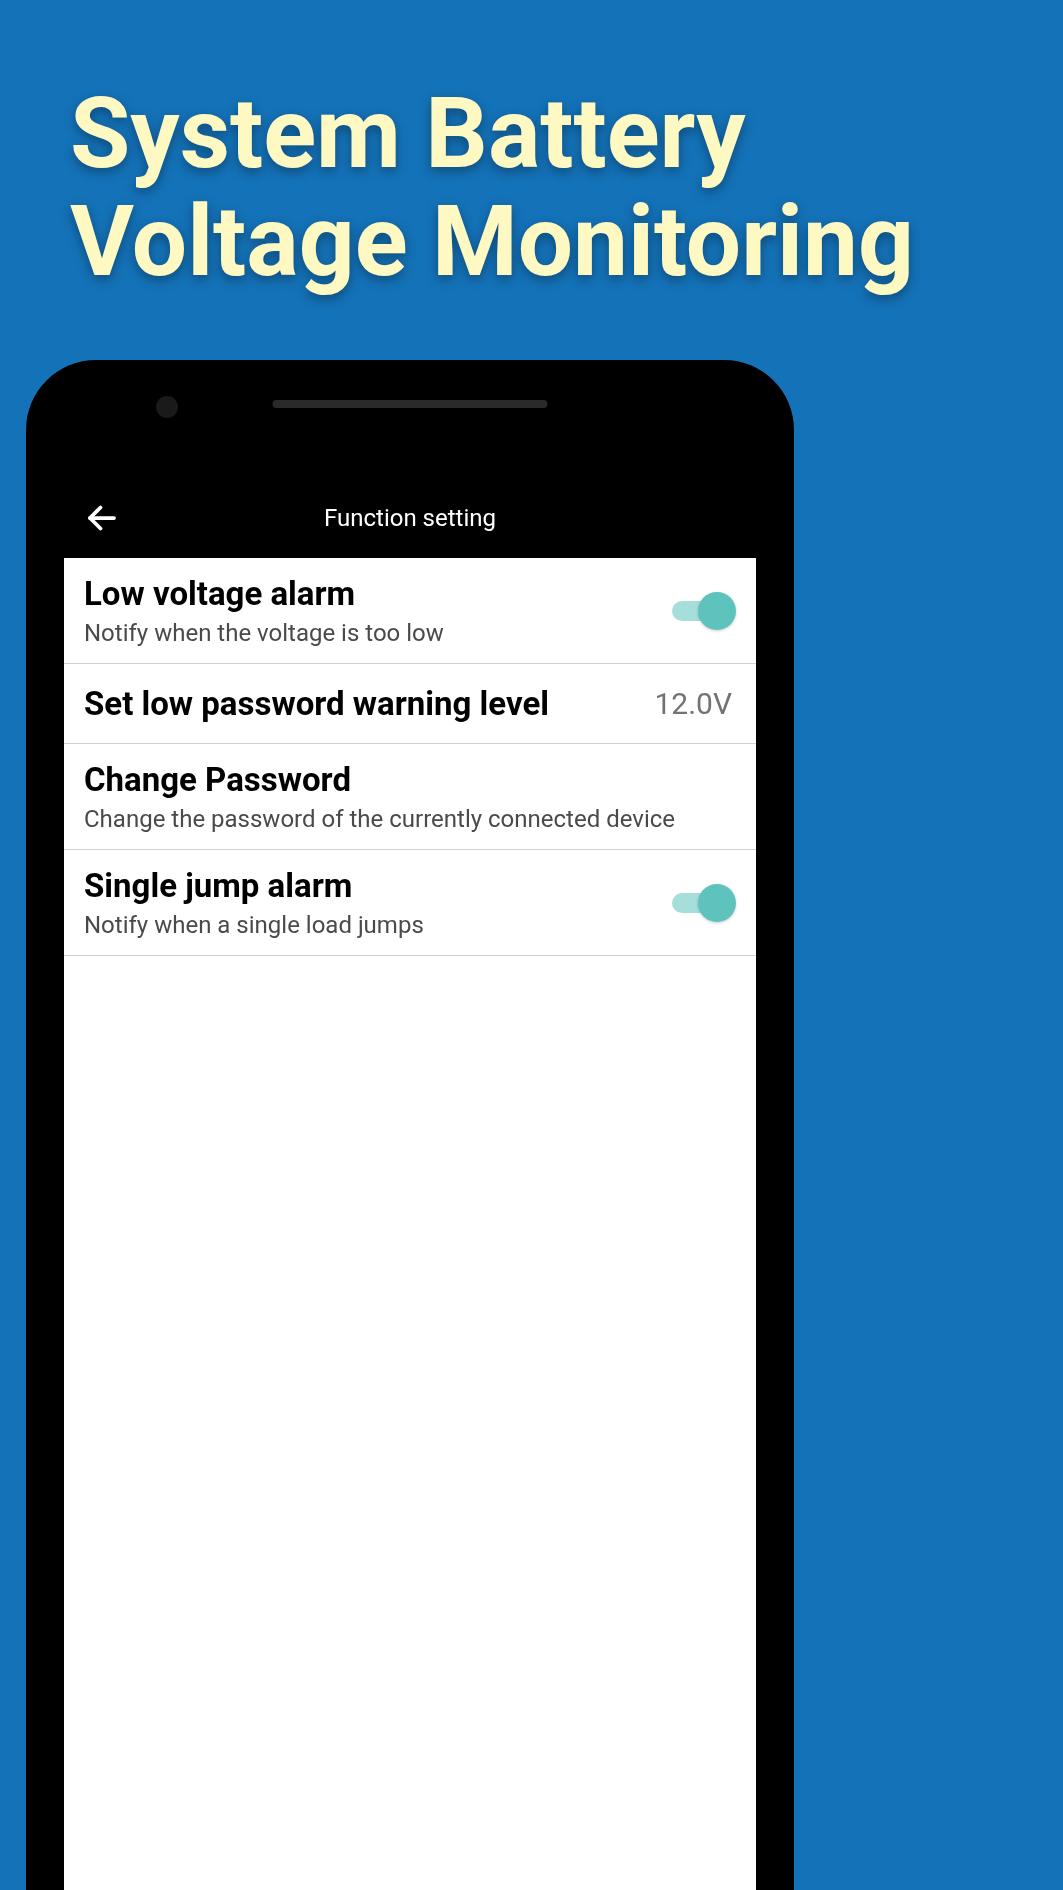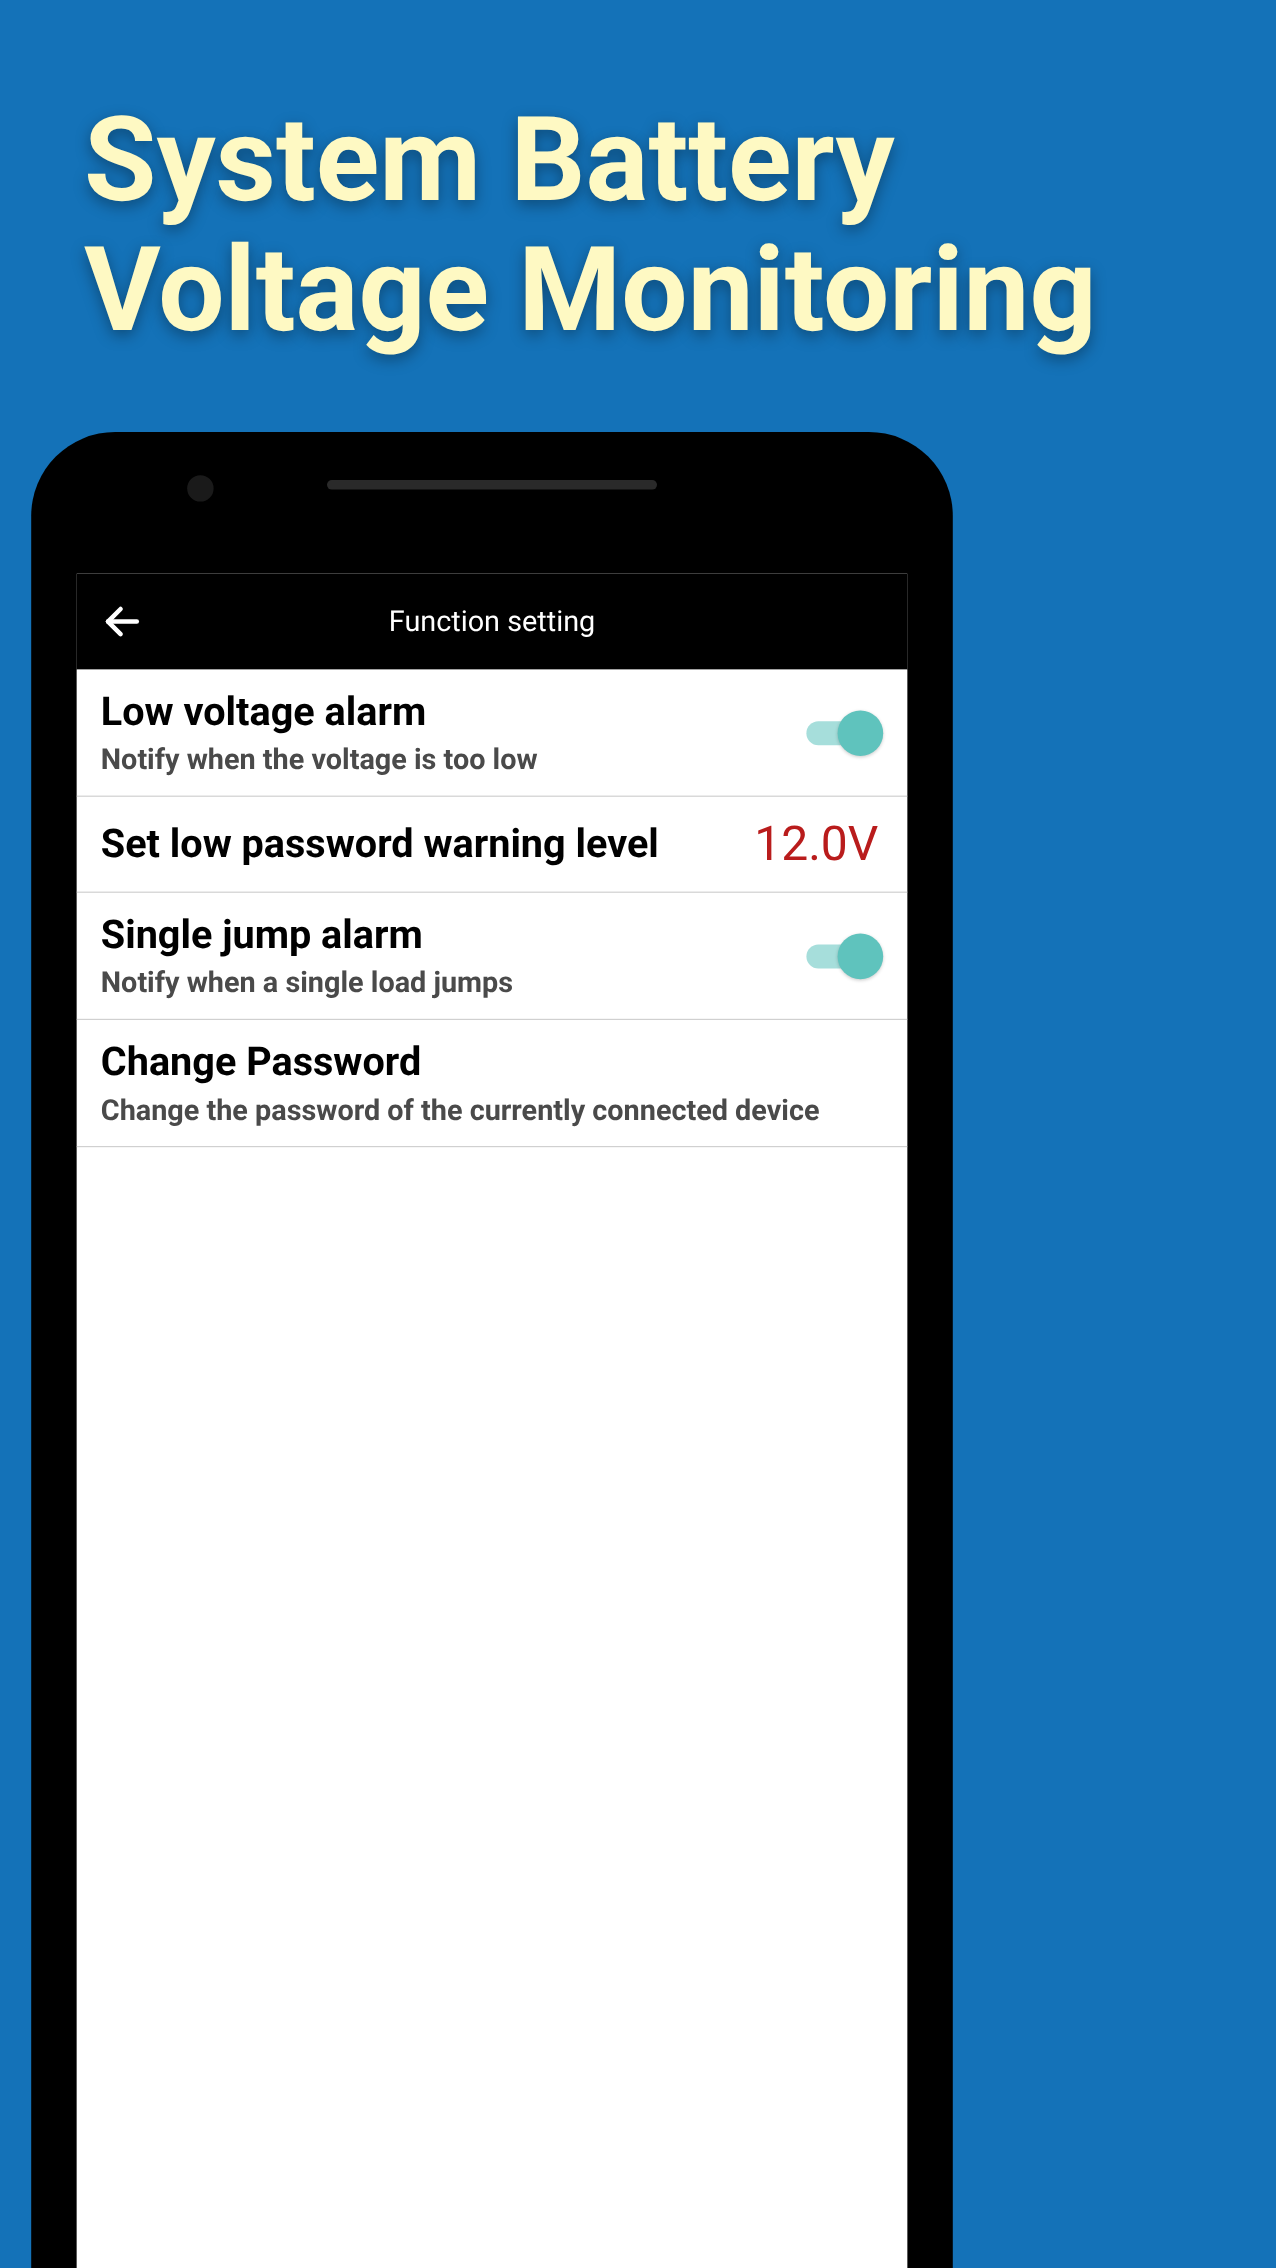--- a/index.html
+++ b/index.html
@@ -98,25 +98,24 @@
     gap: 6px;
   }
   .setting-title {
     font-size: 33px;
     color: #000;
     font-weight: 700;
   }
   .setting-subtitle {
     font-size: 24px;
     color: #4a4a4a;
-    font-weight: bold;
   }
   .setting-value {
-    font-size: 40px;
-    color: #b91c1c;
+    font-size: 30px;
+    color: #737373;
     padding-right: 4px;
   }
   .toggle {
     position: relative;
     width: 64px;
     height: 38px;
     cursor: pointer;
   }
   .toggle-track {
     position: absolute;
@@ -177,32 +176,32 @@
 
       <div class="setting-row">
         <div class="setting-text">
           <div class="setting-title">Set low password warning level</div>
         </div>
         <div class="setting-value">12.0V</div>
       </div>
 
       <div class="setting-row">
         <div class="setting-text">
+          <div class="setting-title">Change Password</div>
+          <div class="setting-subtitle">Change the password of the currently connected device</div>
+        </div>
+      </div>
+
+      <div class="setting-row">
+        <div class="setting-text">
           <div class="setting-title">Single jump alarm</div>
           <div class="setting-subtitle">Notify when a single load jumps</div>
         </div>
         <div class="toggle">
           <div class="toggle-track"></div>
           <div class="toggle-knob"></div>
         </div>
       </div>
 
-      <div class="setting-row">
-        <div class="setting-text">
-          <div class="setting-title">Change Password</div>
-          <div class="setting-subtitle">Change the password of the currently connected device</div>
-        </div>
-      </div>
-
     </div>
 
   </div>
 </div>
 
 </body></html>

